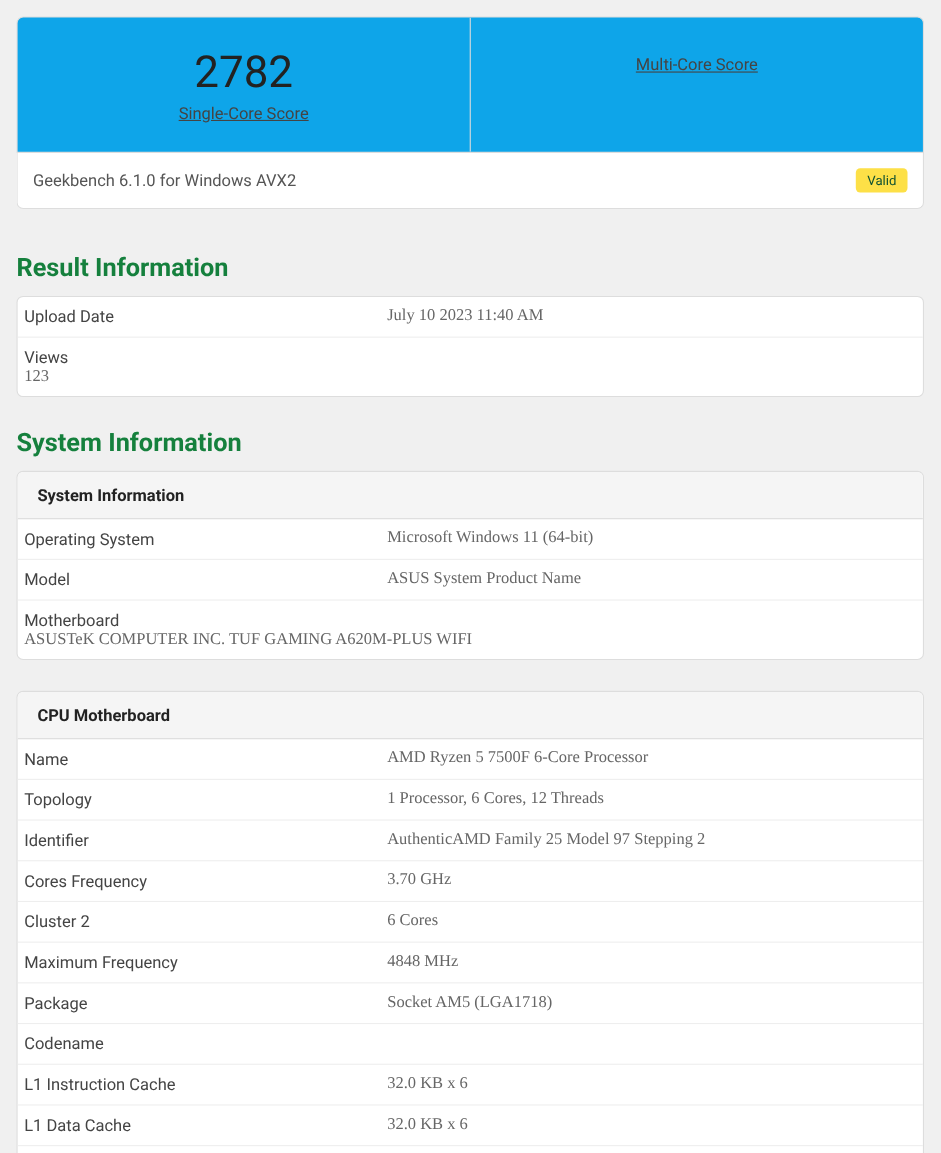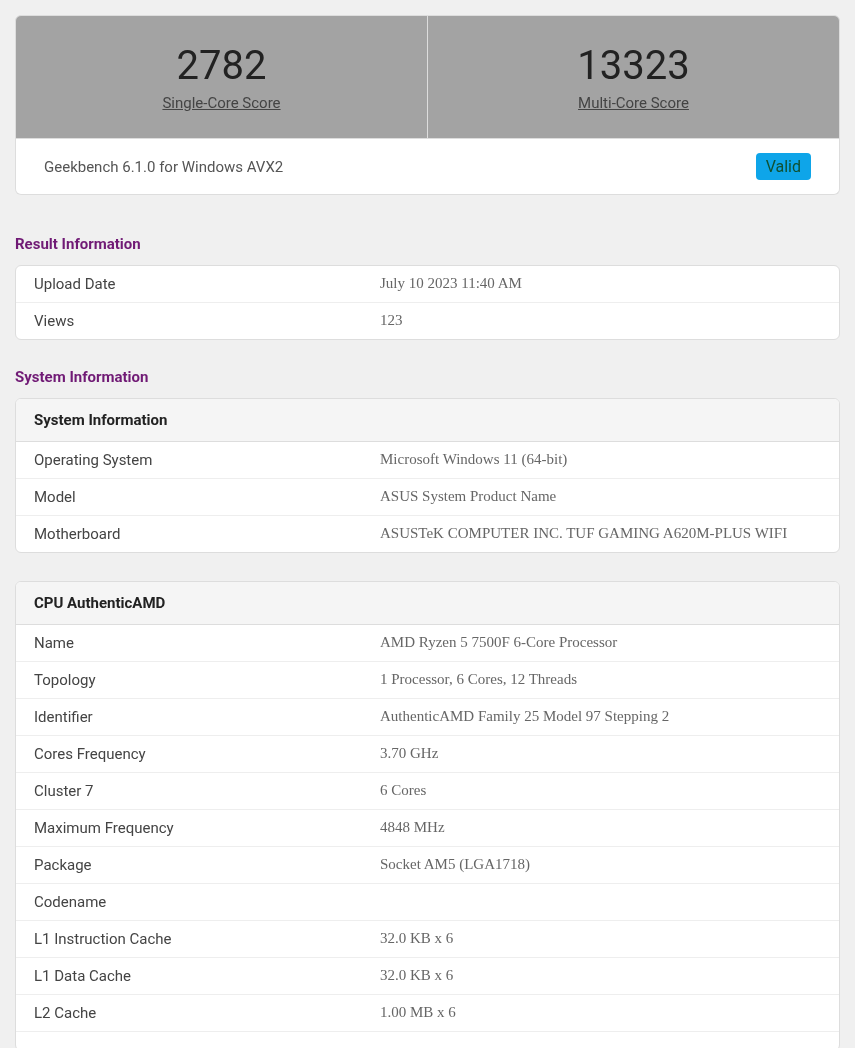--- a/index.html
+++ b/index.html
@@ -8,21 +8,21 @@
     background: #f0f0f0;
     color: #333;
     padding: 15px;
     width: 855px;
     font-size: 15px;
   }
   .score-container {
     display: flex;
     border: 1px solid #ddd;
     border-radius: 6px 6px 0 0;
-    background: #a3a3a3;
+    background: #0ea5e9;
     overflow: hidden;
   }
   .score-box {
     flex: 1;
     text-align: center;
     padding: 28px 10px 26px;
     border-right: 1px solid #ddd;
   }
   .score-box:last-child { border-right: none; }
   .score-value {
@@ -38,80 +38,78 @@
     text-decoration: underline;
   }
   .footer-row {
     display: flex;
     justify-content: space-between;
     align-items: center;
     background: #fff;
     border: 1px solid #ddd;
     border-top: none;
     border-radius: 0 0 6px 6px;
-    padding: 14px 28px;
+    padding: 14px 14px;
     margin-bottom: 40px;
   }
   .footer-label { color: #555; }
   .badge {
-    background: #0ea5e9;
+    background: #fde047;
     color: #0f5132;
     padding: 4px 10px;
     border-radius: 4px;
-    font-size: 16px;
+    font-size: 12px;
   }
   h2.section-title {
-    font-size: 15px;
+    font-size: 23px;
     font-weight: 700;
-    color: #701a75;
+    color: #15803d;
     margin: 0 0 12px 0;
   }
   .table-block {
     border: 1px solid #ddd;
     border-radius: 6px;
     background: #fff;
     margin-bottom: 28px;
     overflow: hidden;
   }
   .table-header {
     background: #f5f5f5;
     padding: 12px 18px;
     font-weight: 700;
     color: #222;
     border-bottom: 1px solid #ddd;
     font-size: 15px;
   }
   .row {
     display: flex;
     border-bottom: 1px solid #eee;
-    padding: 9px 18px;
-    gap: 16px;
+    padding: 9px 6px;
   }
-  .row:last-child { border-bottom: none; }
+  .row:last-child { border-bottom: none; flex-direction: column; }
   .row .key {
     width: 330px;
     color: #444;
     flex-shrink: 0;
   }
   .row .val {
     color: #666;
     flex: 1;
     font-family: Liberation Serif, serif;
   }
 </style>
 </head>
 <body>
 
 <div class="score-container">
   <div class="score-box">
     <div class="score-value">2782</div>
     <div class="score-label">Single-Core Score</div>
   </div>
   <div class="score-box">
-    <div class="score-value">13323</div>
     <div class="score-label">Multi-Core Score</div>
   </div>
 </div>
 <div class="footer-row">
   <span class="footer-label">Geekbench 6.1.0 for Windows AVX2</span>
   <span class="badge">Valid</span>
 </div>
 
 <h2 class="section-title">Result Information</h2>
 <div class="table-block" id="result-info-rows">
@@ -138,40 +136,40 @@
         <div class="val">ASUS System Product Name</div>
       </div>
       <div class="row">
         <div class="key">Motherboard</div>
         <div class="val">ASUSTeK COMPUTER INC. TUF GAMING A620M-PLUS WIFI</div>
       </div>
     </div>
 </div>
 
 <div class="table-block">
-  <div class="table-header">CPU AuthenticAMD</div>
+  <div class="table-header">CPU Motherboard</div>
   <div id="cpu-info-rows">
       <div class="row">
         <div class="key">Name</div>
         <div class="val">AMD Ryzen 5 7500F 6-Core Processor</div>
       </div>
       <div class="row">
         <div class="key">Topology</div>
         <div class="val">1 Processor, 6 Cores, 12 Threads</div>
       </div>
       <div class="row">
         <div class="key">Identifier</div>
         <div class="val">AuthenticAMD Family 25 Model 97 Stepping 2</div>
       </div>
       <div class="row">
         <div class="key">Cores Frequency</div>
         <div class="val">3.70 GHz</div>
       </div>
       <div class="row">
-        <div class="key">Cluster 7</div>
+        <div class="key">Cluster 2</div>
         <div class="val">6 Cores</div>
       </div>
       <div class="row">
         <div class="key">Maximum Frequency</div>
         <div class="val">4848 MHz</div>
       </div>
       <div class="row">
         <div class="key">Package</div>
         <div class="val">Socket AM5 (LGA1718)</div>
       </div>

